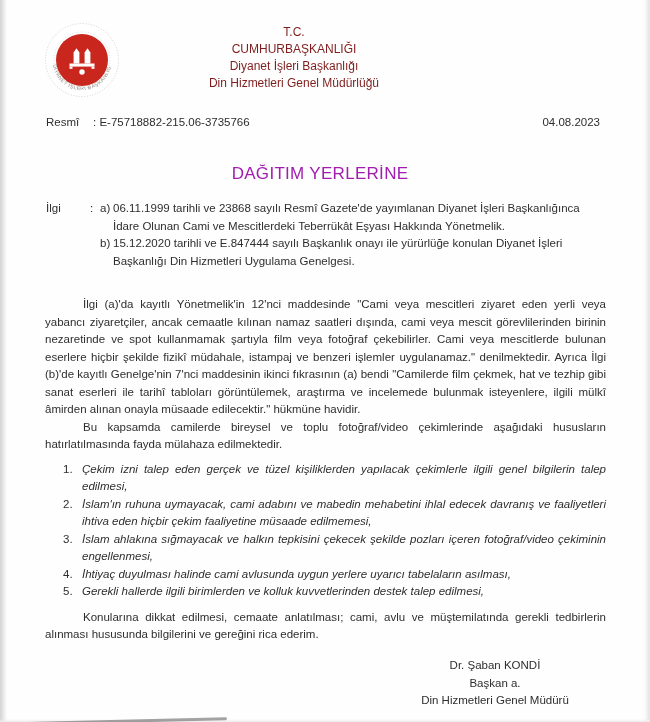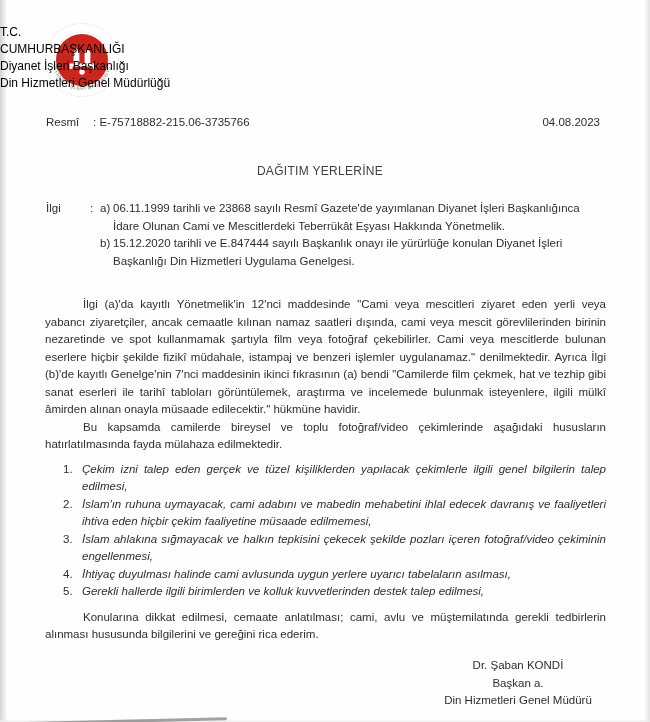--- a/index.html
+++ b/index.html
@@ -21,31 +21,31 @@
   .edge-bottom{ position:absolute; left:0; right:0; bottom:0; height:3px;
                 background:linear-gradient(to top,#ececec,rgba(255,255,255,0)); }
   .corner-sliver { position:absolute; left:-8px; bottom:-1px; width:235px; height:3px;
                 background:#4a4a4a; opacity:.5; transform:rotate(-1.4deg); border-radius:2px; }
 
   
   .logo { position:absolute; left:44px; top:22px; width:76px; height:76px; }
 
   
   .header { position:absolute; top:24px; left:0; width:588px;
-            text-align:left; font-size:12px; line-height:17px; color:#000000; }
+            text-align:center; font-size:12px; line-height:17px; color:#7f1d1d; }
 
   
   .meta { position:absolute; top:113px; left:46px; right:44px;
           font-size:11.5px; line-height:18px; }
   .meta-row { position:relative; }
   .meta-label { display:inline-block; width:47px; }
   .meta-date { position:absolute; right:6px; top:0; }
 
   .addressee { position:absolute; top:164px; left:0; width:640px;
-               text-align:center; font-size:12px; letter-spacing:.3px; color:#404040; }
+               text-align:center; font-size:17px; letter-spacing:.3px; color:#a21caf; }
 
   
   .ilgi { position:absolute; top:200px; left:46px; width:545px;
           display:flex; font-size:11.5px; line-height:17.5px; }
   .ilgi-label { flex:none; width:44px; }
   .ilgi-colon { flex:none; width:10px; }
   .ilgi-items { flex:1; }
   .ilgi-item  { display:flex; }
   .ilgi-marker{ flex:none; width:13px; }
   .ilgi-text  { flex:1; max-width:482px; }
@@ -54,21 +54,21 @@
   .content { position:absolute; top:296px; left:45px; width:561px;
              font-size:11.5px; line-height:17.5px; text-align:justify; }
   .para { text-indent:38px; }
   .olist { margin-top:7px; }
   .li { display:flex; }
   .li-num  { flex:none; margin-left:18px; width:19px; text-align:left; }
   .li-text { flex:1; text-align:justify;font-style:italic; }
   .closing { margin-top:8px; }
 
   
-  .signature { position:absolute; top:657px; right:42px; width:180px;
+  .signature { position:absolute; top:657px; right:65px; width:180px;
                text-align:center; font-size:11.5px; line-height:17.5px; }
 </style>
 </head>
 <body>
 
 <div class="page">
 
   <div class="edge-left"></div>
   <div class="edge-right"></div>
   <div class="edge-bottom"></div>

